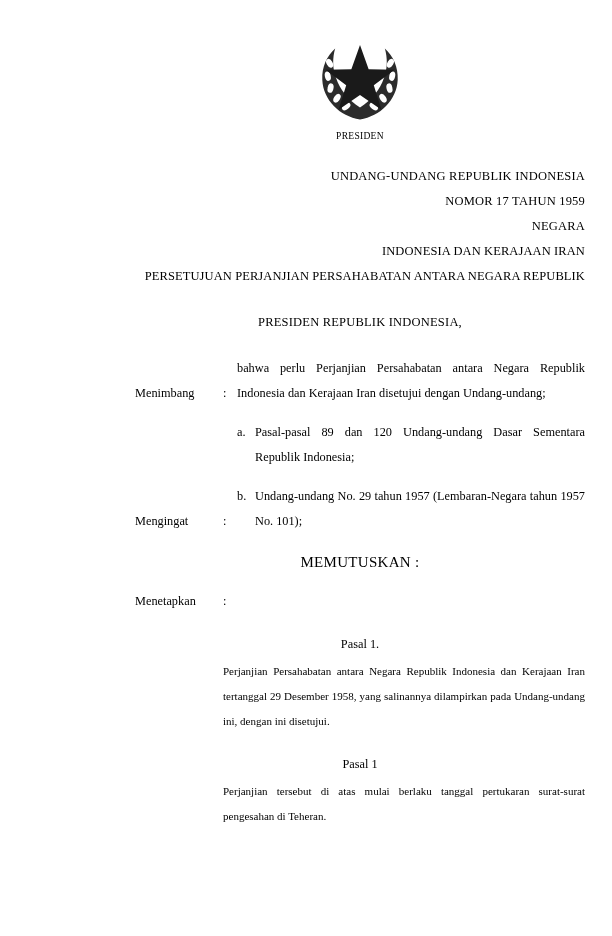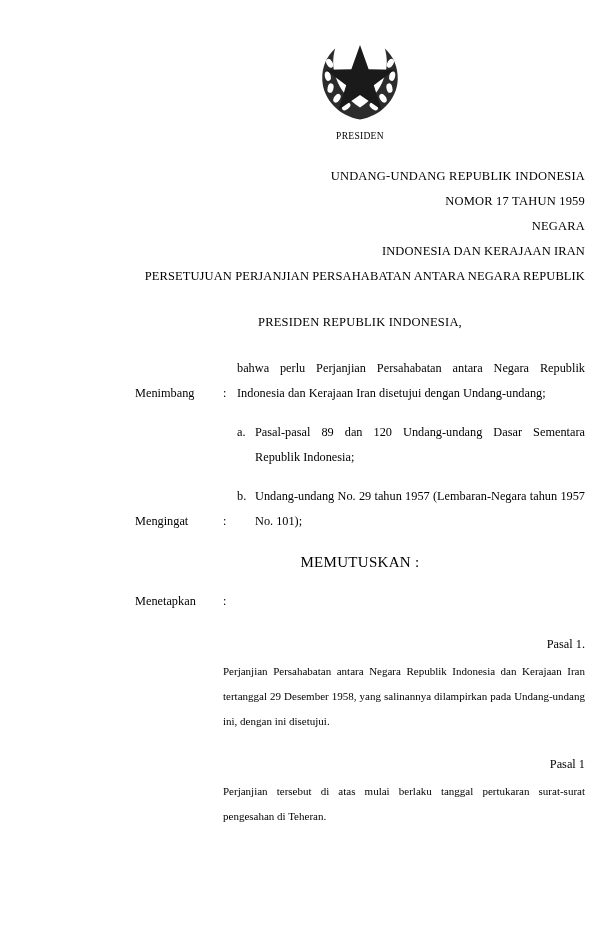--- a/index.html
+++ b/index.html
@@ -121,21 +121,21 @@
     line-height: 25px;
     letter-spacing: 0.3px;
     margin: 16px 0 14px 0;
   }
 
   
   .article {
     margin-top: 18px;
   }
   .article-head {
-    text-align: right;
+    text-align: center;
     font-size: 12.3px;
     line-height: 25px;
     margin-bottom: 2px;
   }
   .article-body {
     margin-left: 88px;
     font-size: 11px;
     line-height: 25px;
     text-align: justify;
   }

